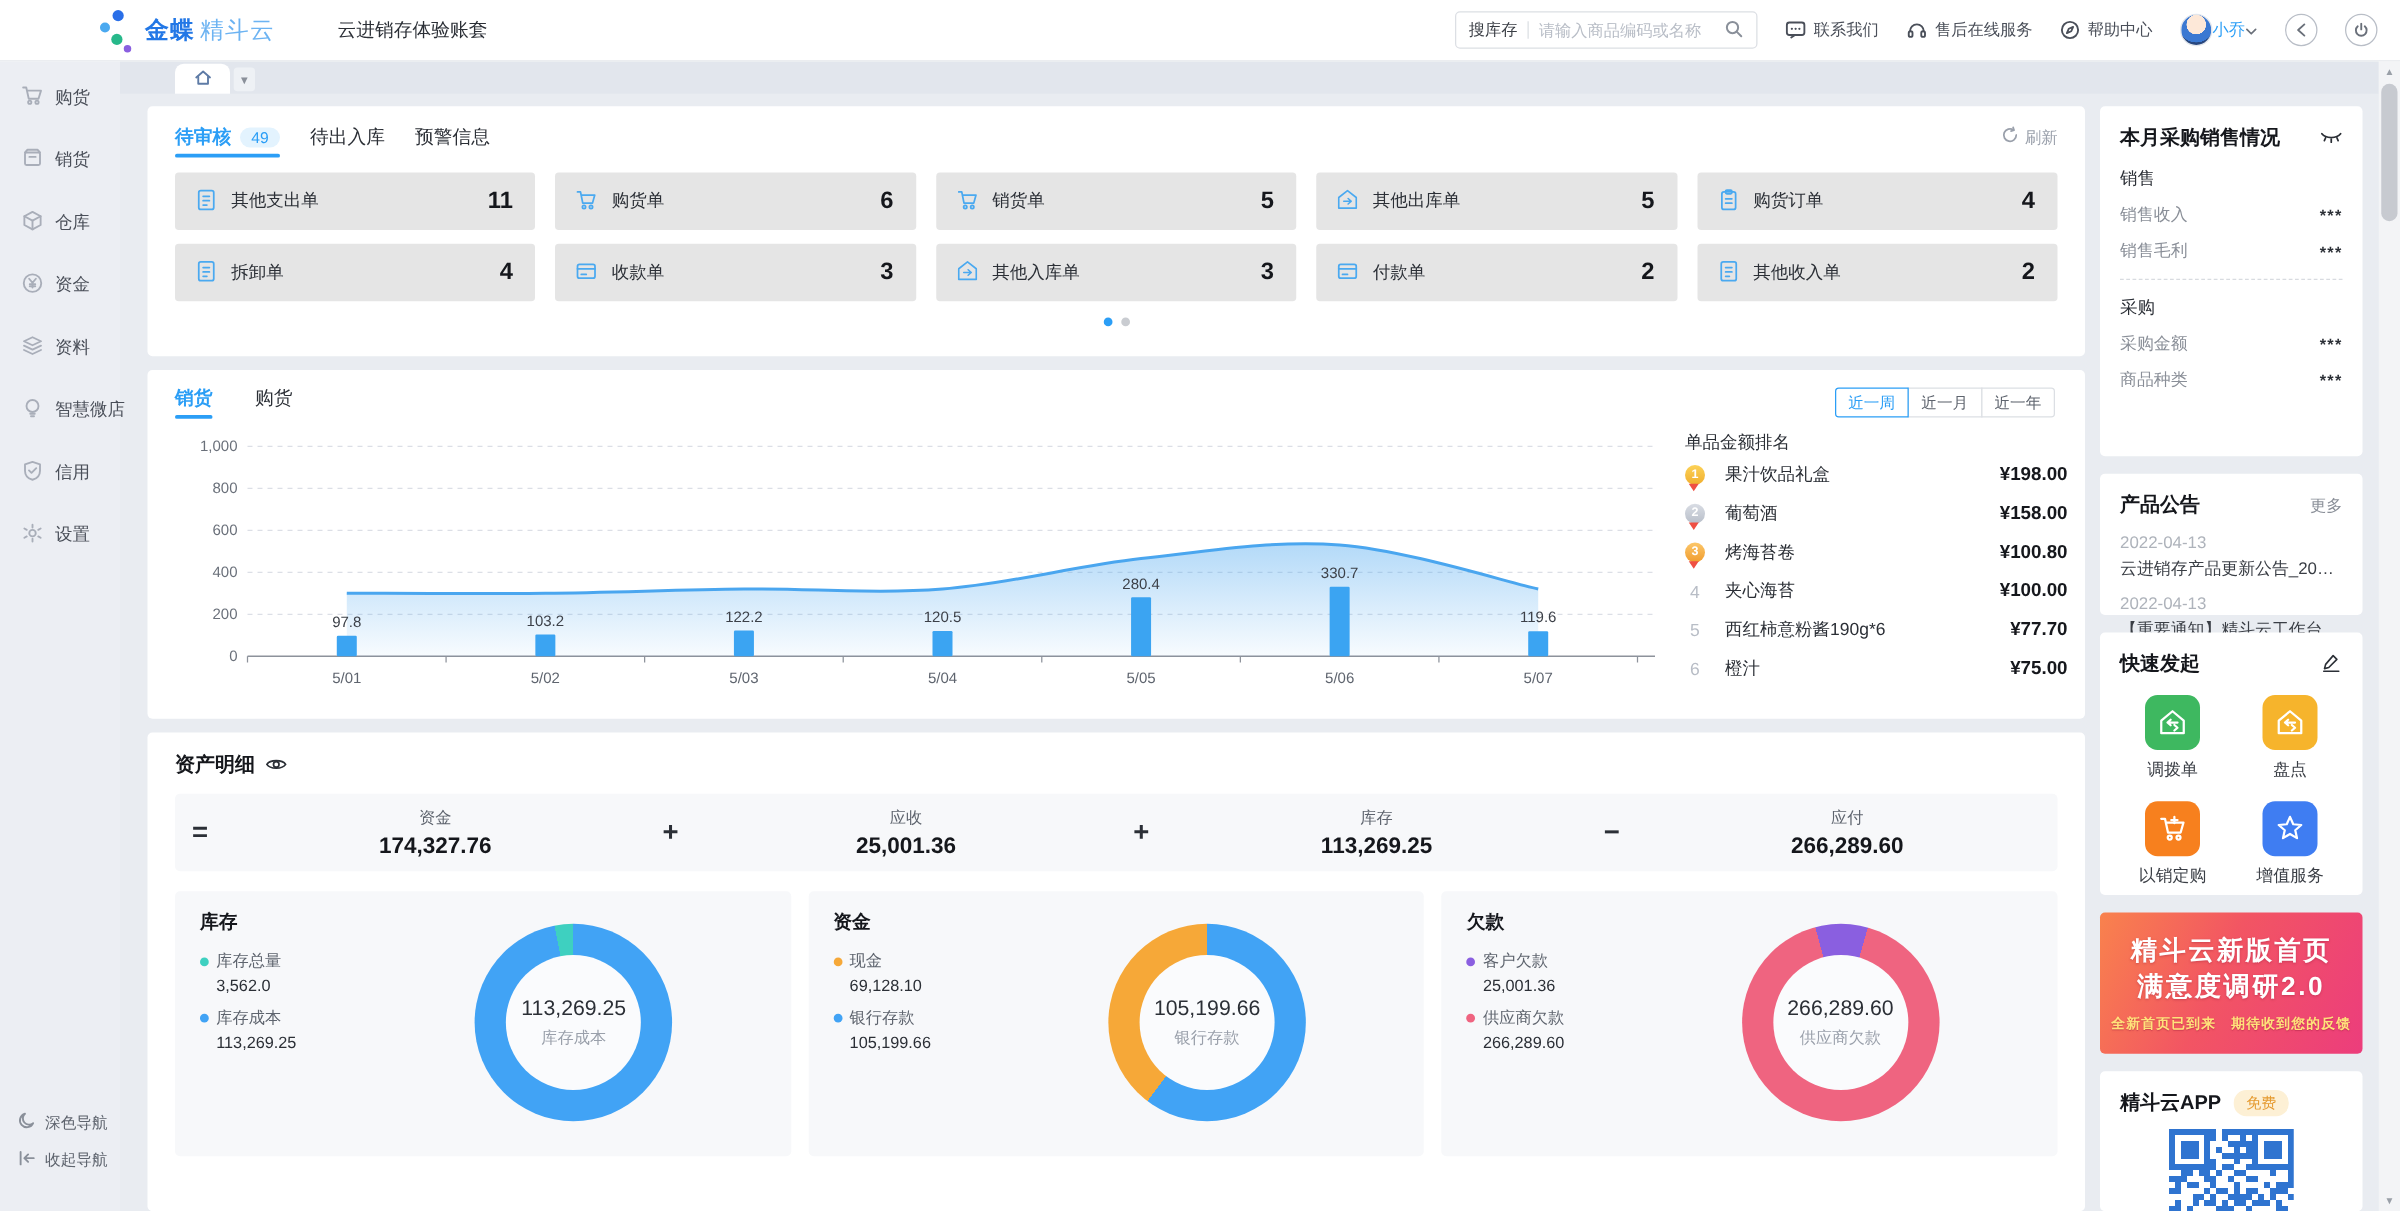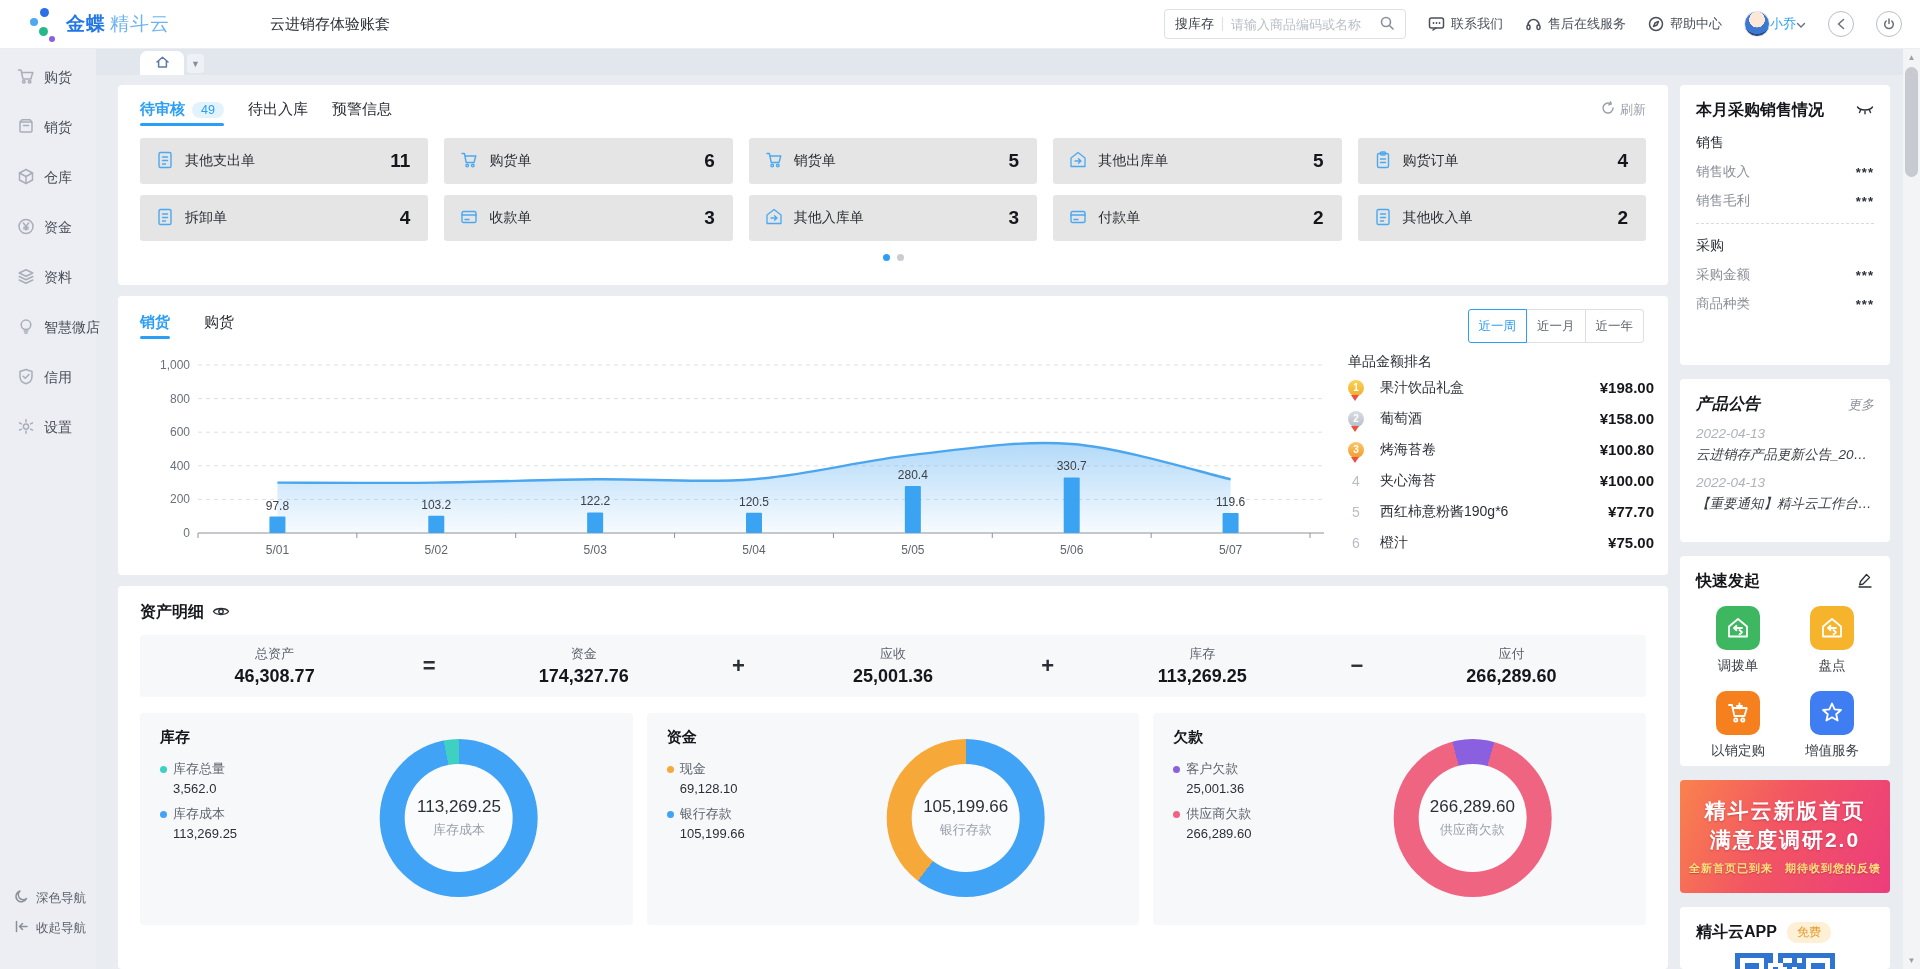--- a/index.html
+++ b/index.html
@@ -1,21 +1,21 @@
 <!DOCTYPE html>
 <html><head>
 <meta charset="utf-8">
 <style>
   * { box-sizing: border-box; margin: 0; padding: 0; }
   html,body { width:1920px; height:969px; overflow:hidden; }
   body { font-family:"Liberation Sans","DejaVu Sans",sans-serif; background:#e9ecf1; color:#333; font-size:14px; }
 
   
   .header { height:49px; background:#fff; display:flex; align-items:center; border-bottom:1px solid #ebedf0; position:relative; z-index:5; }
-  .logo-wrap { display:flex; align-items:center; padding-left:28px; width:270px; }
+  .logo-wrap { display:flex; align-items:center; padding-left:28px; width:270px;justify-content:center; }
   .logo-dots { width:30px; height:36px; position:relative; margin-right:8px; }
   .logo-dots i { position:absolute; border-radius:50%; }
   .logo-dots .d1 { width:9px; height:9px; background:#2a6fe8; left:12px; top:2px; }
   .logo-dots .d2 { width:8px; height:8px; background:#4aa9f0; left:2px; top:12px; }
   .logo-dots .d3 { width:9px; height:9px; background:#27b88a; left:11px; top:21px; }
   .logo-dots .d4 { width:6px; height:6px; background:#8a5fe0; left:21px; top:30px; }
   .brand-bold { font-size:19px; font-weight:bold; color:#2277e6; letter-spacing:1px; }
   .brand-light { font-size:19px; color:#6cb3f2; margin-left:4px; letter-spacing:1px; }
   .account-title { font-size:15px; color:#2b2f36; }
   .header-right { margin-left:auto; display:flex; align-items:center; gap:22px; padding-right:18px; }
@@ -62,21 +62,21 @@
   .todo-label { font-size:14px; color:#2b2f36; }
   .todo-count { margin-left:auto; font-size:19px; font-weight:bold; color:#15171c; }
   .dots { display:flex; justify-content:center; gap:7px; margin-top:13px; }
   .dot { width:7px; height:7px; border-radius:4px; background:#c9ccd1; cursor:pointer; }
   .dot.active { background:#2b9ef6; }
 
   
   .trend-card { height:279px; padding:13px 22px 0; }
   .trend-head { display:flex; align-items:center; }
   .seg-group { margin-left:auto; display:flex; margin-right:2px; }
-  .seg { height:24px; padding:16px 10px; font-size:12.5px; color:#5e646e; background:#fff; border:1px solid #dcdfe4; display:flex; align-items:center; cursor:pointer; margin-left:-1px; }
+  .seg { height:24px; padding:6px 10px; font-size:12.5px; color:#5e646e; background:#fff; border:1px solid #dcdfe4; display:flex; align-items:center; cursor:pointer; margin-left:-1px; }
   .seg:first-child { border-radius:3px 0 0 3px; margin-left:0; }
   .seg:last-child { border-radius:0 3px 3px 0; }
   .seg.active { color:#2b9ef6; border-color:#2b9ef6; position:relative; z-index:1; background:#fff; }
   .trend-body { display:flex; margin-top:4px; }
   .ranking { width:318px; flex:none; padding:6px 0 0 12px; }
   .ranking-title { font-size:14px; color:#2b2f36; }
   .rank-row { display:flex; align-items:center; height:29px; margin-top:2px; }
   .medal { width:16px; height:16px; border-radius:50%; color:#fff; font-size:10px; font-weight:bold; display:flex; align-items:center; justify-content:center; position:relative; flex:none; }
   .medal::after { content:""; position:absolute; bottom:-5px; left:3px; border-left:4px solid transparent; border-right:4px solid transparent; border-top:6px solid #ef4f43; }
   .medal.gold { background:linear-gradient(#fcd257,#f0ae2e); }
@@ -113,21 +113,21 @@
   .r-card { background:#fff; border-radius:4px; padding:15px 16px; flex:none; }
   .r-head { display:flex; align-items:center; }
   .r-title { font-size:16px; font-weight:bold; color:#15171c; }
   .r-head .spacer { margin-left:auto; }
   .monthly { height:280px; }
   .sec-heading { font-size:14px; color:#2b2f36; margin-top:13px; }
   .m-row { display:flex; align-items:center; margin-top:11px; }
   .m-label { font-size:13.5px; color:#8a8f98; }
   .m-stars { margin-left:auto; font-size:13px; font-weight:bold; color:#2b2f36; letter-spacing:1px; }
   .m-divider { border-top:1px dashed #d8dbe0; margin:13px 0 0; }
-  .announce { height:163px;font-style:italic; }
+  .announce { height:113px; }
   .more-link { margin-left:auto; font-size:13px; color:#8a8f98; cursor:pointer; }
   .a-date { font-size:13.5px; color:#aeb3bb; margin-top:11px; }
   .a-text { font-size:13.5px; color:#3a3e45; margin-top:5px; white-space:nowrap; overflow:hidden; text-overflow:ellipsis; cursor:pointer; }
   .quick { height:210px; }
   .qa-grid { display:grid; grid-template-columns:1fr 1fr; gap:16px 10px; margin-top:14px; }
   .qa-item { display:flex; flex-direction:column; align-items:center; cursor:pointer; }
   .qa-tile { width:44px; height:44px; border-radius:10px; display:flex; align-items:center; justify-content:center; }
   .qa-label { font-size:13.5px; color:#3a3e45; margin-top:7px; }
   .banner { height:113px; border-radius:4px; background:linear-gradient(115deg,#f9824d 0%,#f25563 45%,#ec3d7c 100%); display:flex; flex-direction:column; align-items:center; justify-content:center; cursor:pointer; overflow:hidden; }
   .bn-line { font-size:21px; font-weight:bold; color:#fff; letter-spacing:2px; line-height:1.35; text-shadow:0 1px 2px rgba(160,30,60,.45); }
@@ -524,24 +524,20 @@
 
         <div class="card assets-card">
           <div class="assets-head">
             <span class="assets-title">资产明细</span>
             <span id="assets-eye-slot"><svg width="18" height="13" viewBox="0 0 18 13" fill="none" stroke="#2b2f36" stroke-width="1.4" stroke-linecap="round" stroke-linejoin="round">
                   <path d="M1.5 6.5 C4 2.5 14 2.5 16.5 6.5 C14 10.5 4 10.5 1.5 6.5 Z"></path>
                   <circle cx="9" cy="6.5" r="2.2"></circle>
                 </svg></span>
           </div>
           <div class="equation" id="equation">
-              <div class="eq-item">
-                <div class="eq-label">总资产</div>
-                <div class="eq-value">46,308.77</div>
-              </div>
               <div class="eq-op">=</div>
               <div class="eq-item">
                 <div class="eq-label">资金</div>
                 <div class="eq-value">174,327.76</div>
               </div>
               <div class="eq-op">+</div>
               <div class="eq-item">
                 <div class="eq-label">应收</div>
                 <div class="eq-value">25,001.36</div>
               </div>

